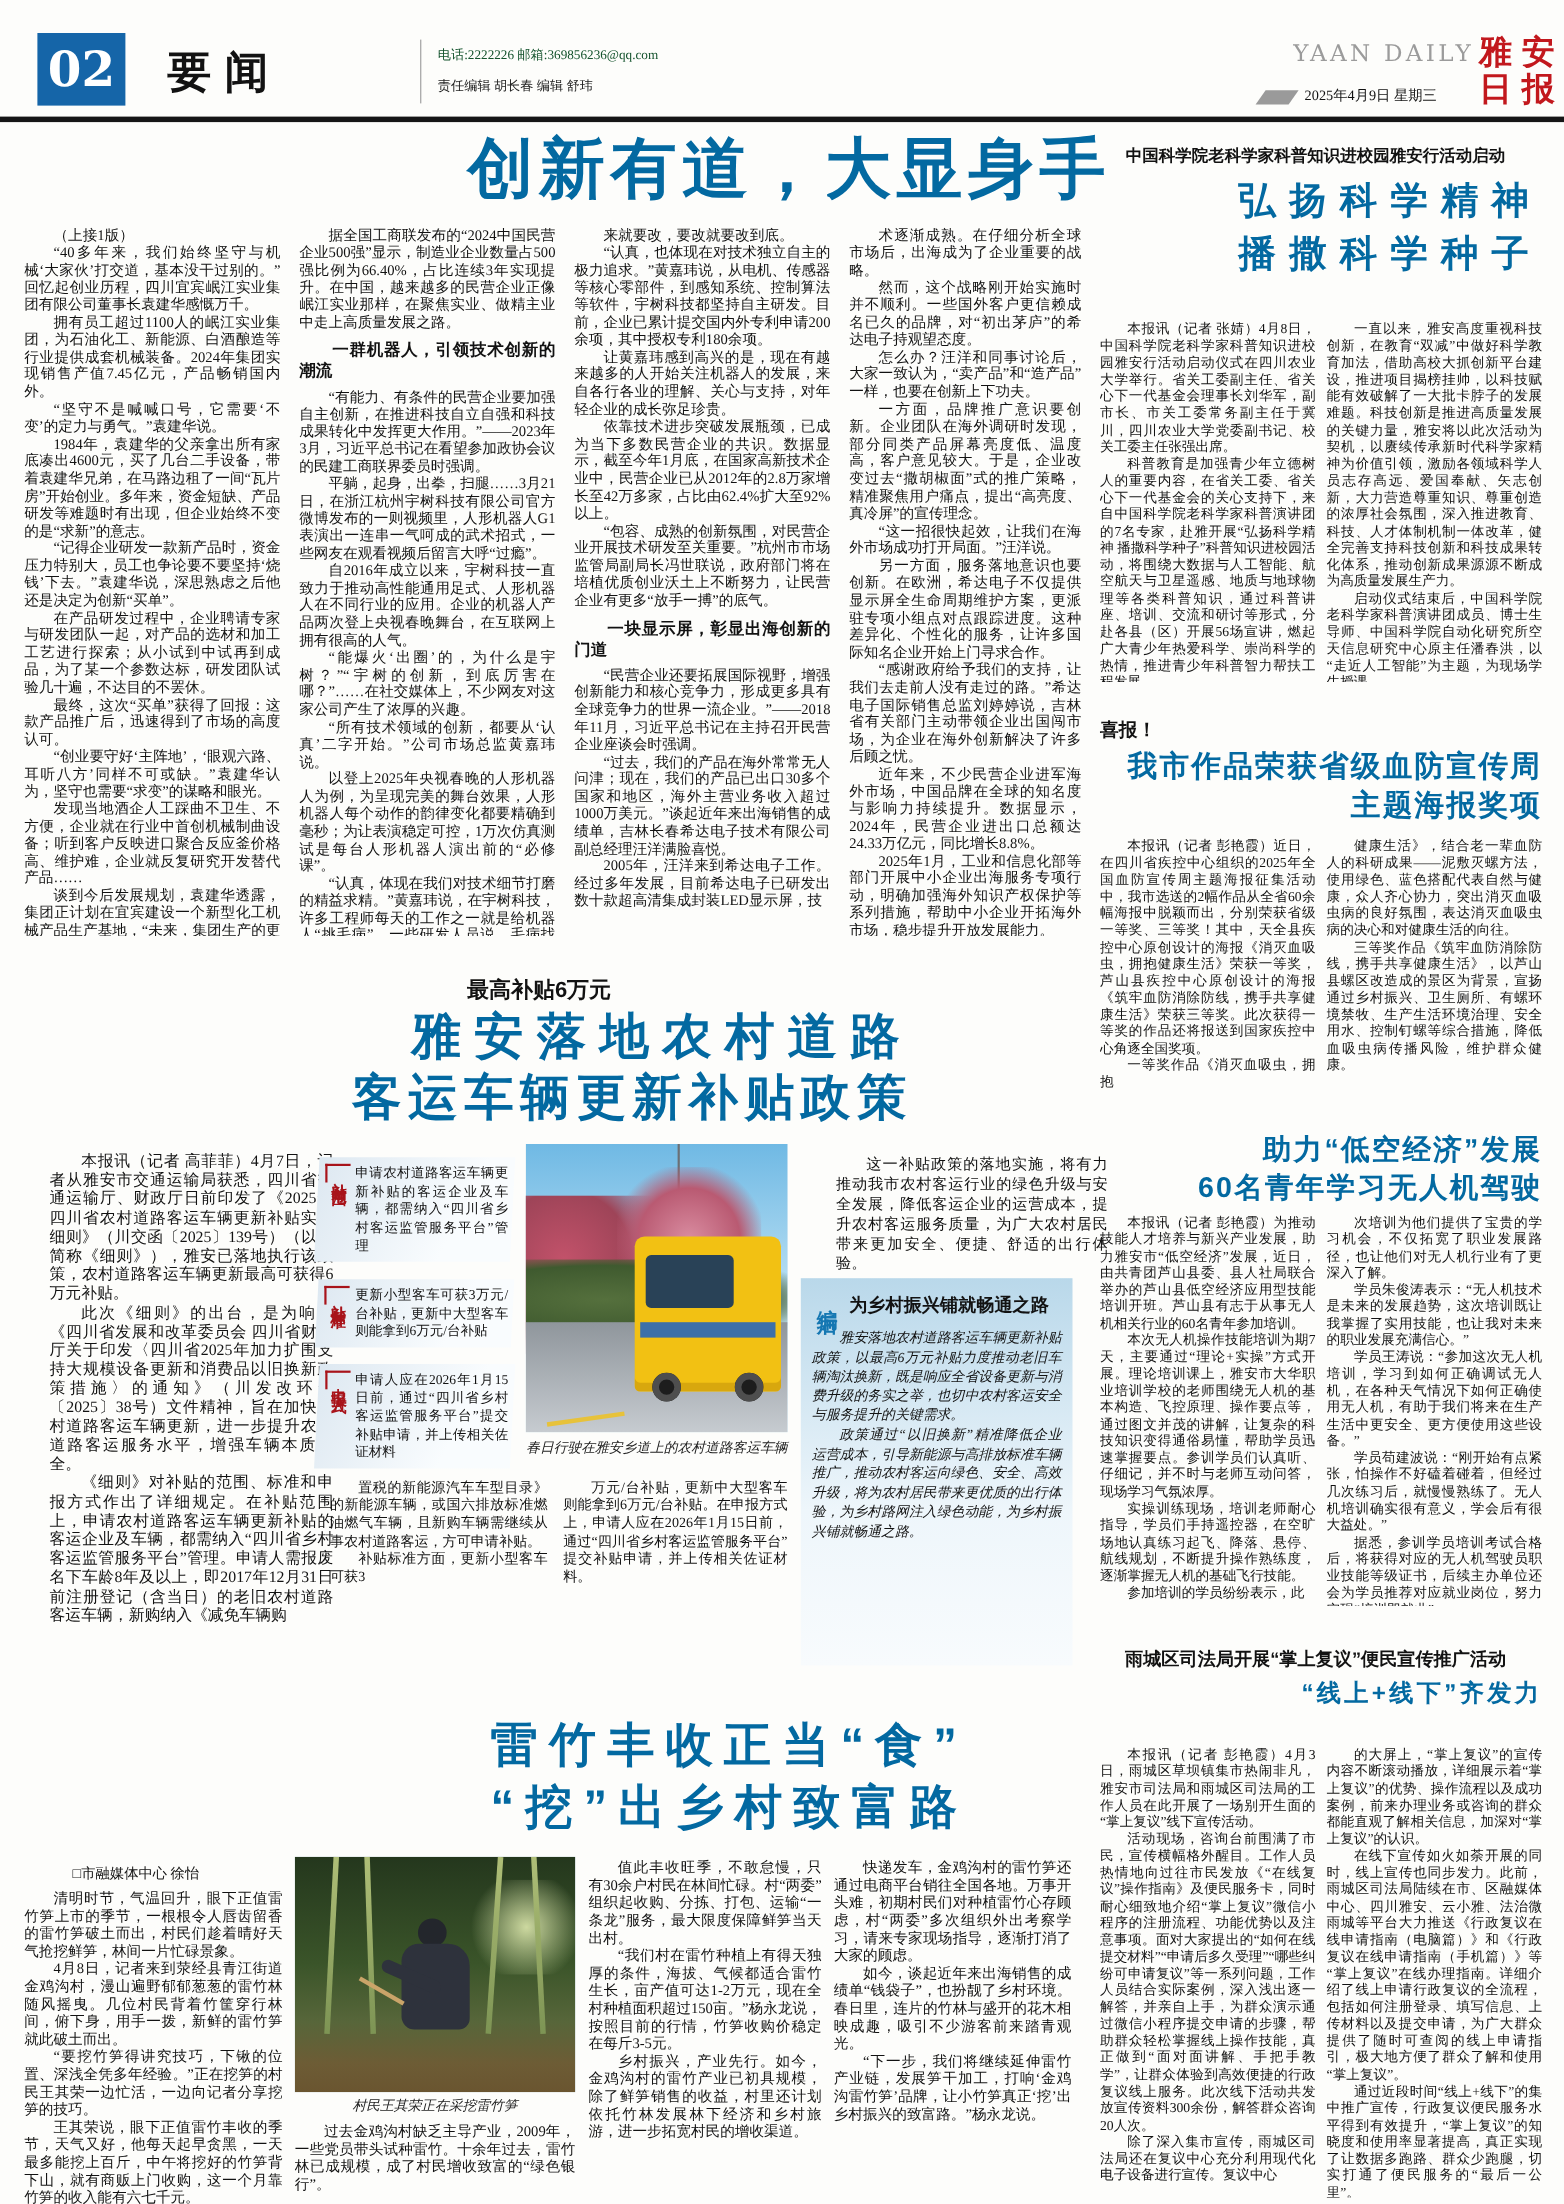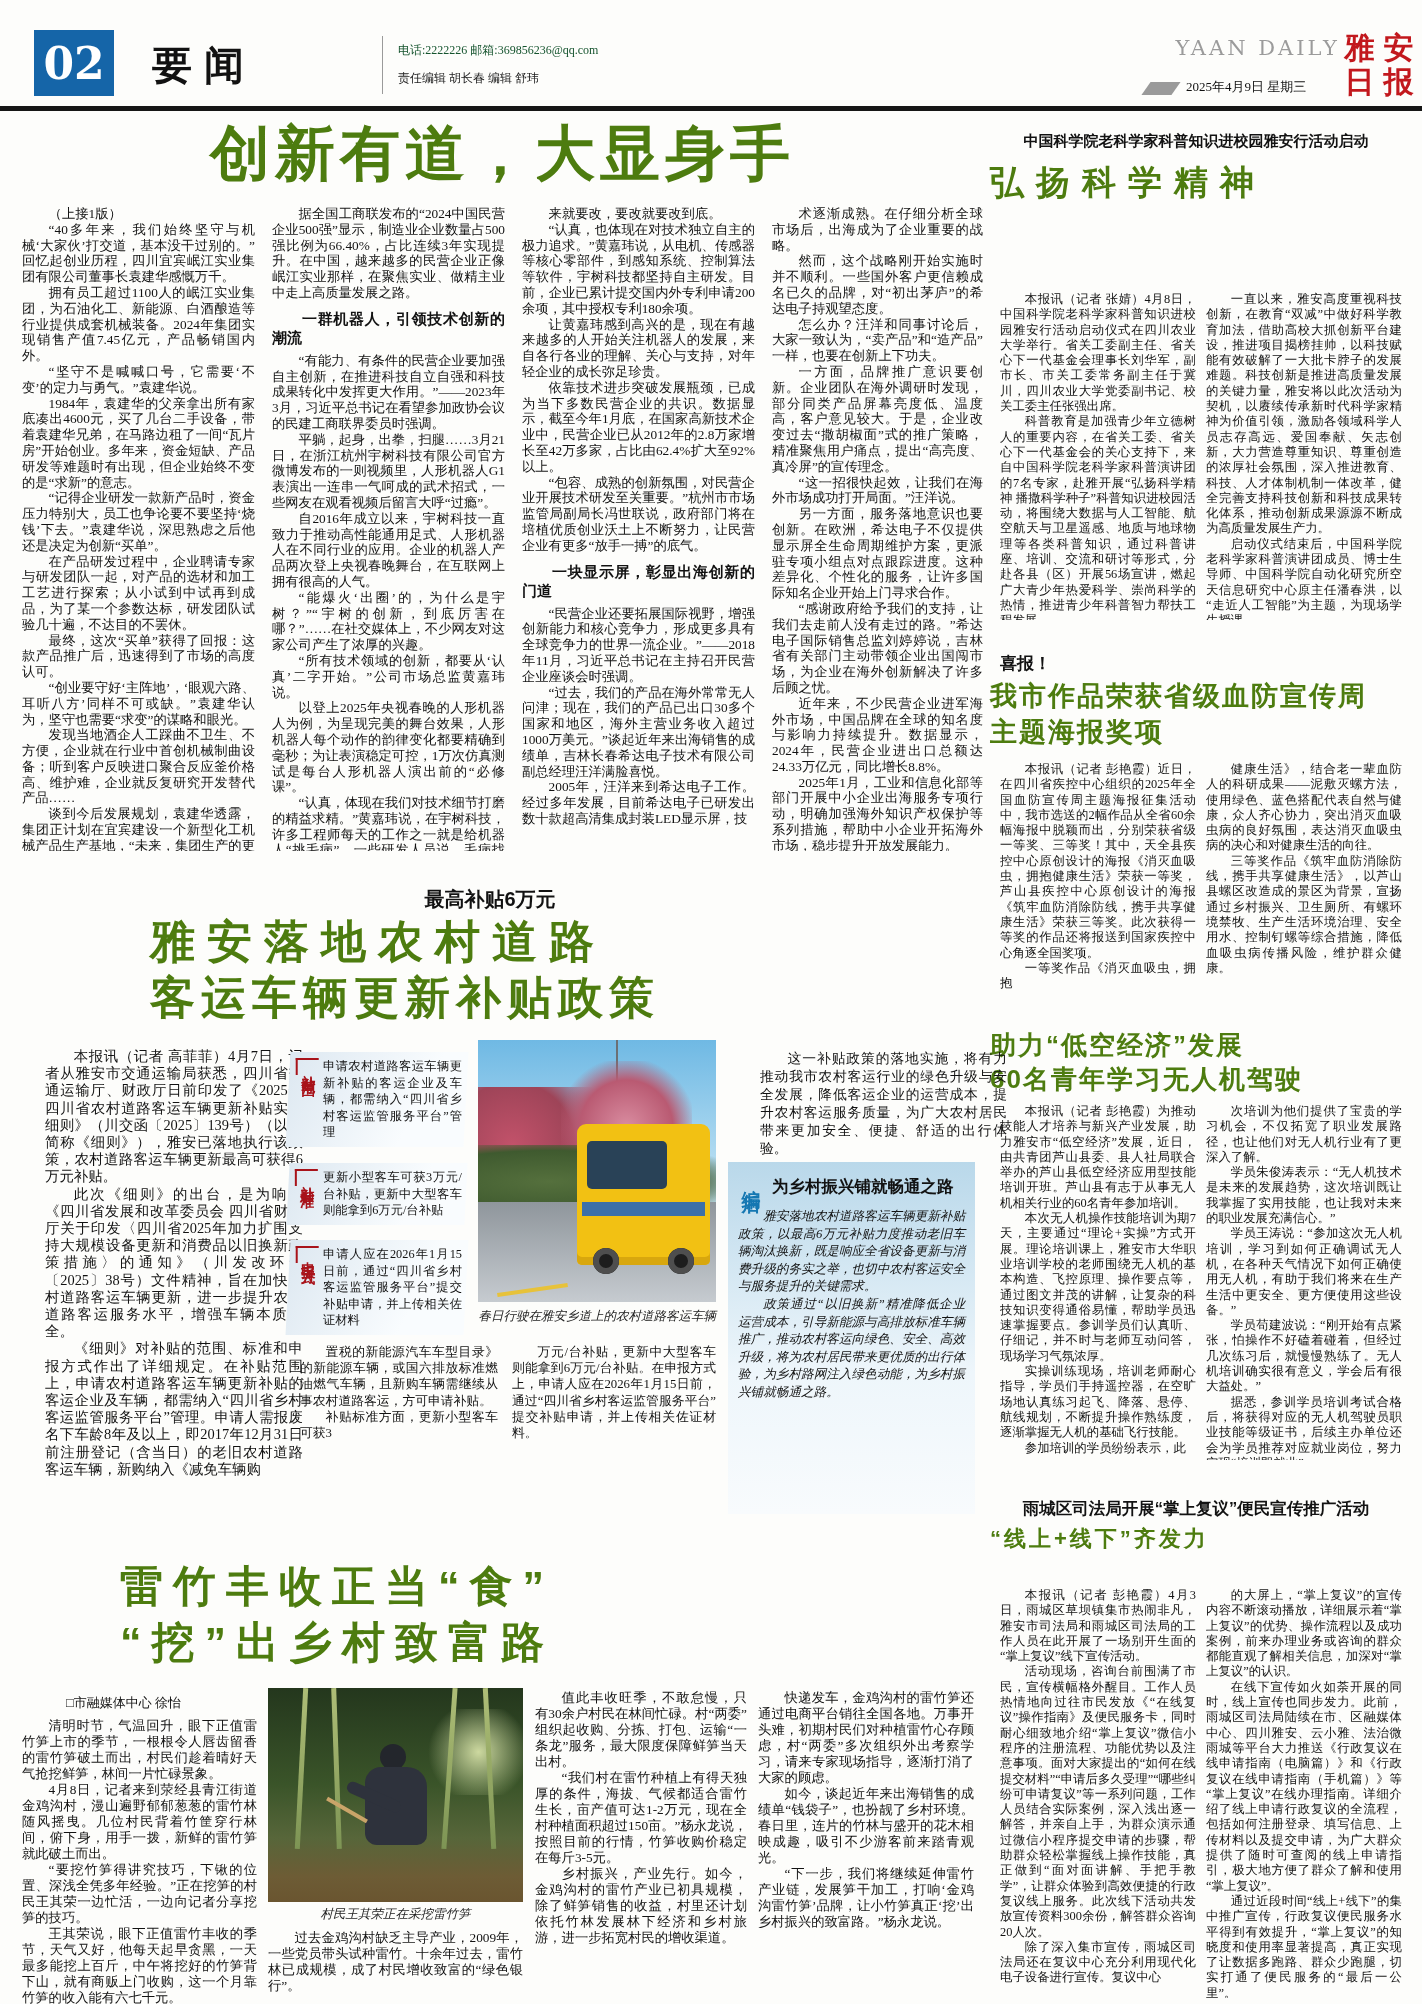--- a/index.html
+++ b/index.html
@@ -25,22 +25,22 @@
           line-height:34px;}
   .hdr-rule{position:absolute;left:0;top:106px;width:1422px;height:5px;background:#161616;}
   
   .col{position:absolute;overflow:hidden;text-align:justify;}
   .fl-p{margin:0;text-indent:2em;}
   .fl-h{font-family:"Liberation Sans",sans-serif;font-weight:700;font-size:15px;line-height:19px;
         margin:8px 0 6px 0;text-indent:2em;}
   .main-col{font-size:13.3px;line-height:15.8px;}
   .right-col{font-size:12.4px;line-height:15.3px;}
   .kicker{position:absolute;text-align:center;font-family:"Liberation Sans",sans-serif;font-weight:700;}
-  .headline{position:absolute;text-align:left;font-family:"Liberation Sans",sans-serif;
-            font-weight:800;color:#4d7c0f;white-space:nowrap;}
+  .headline{position:absolute;text-align:right;font-family:"Liberation Sans",sans-serif;
+            font-weight:800;color:#0369a1;white-space:nowrap;}
   
   .mid-col1{font-size:14.4px;line-height:17.2px;}
   .mid-colsm{font-size:12.8px;line-height:16.2px;}
   .info-boxes{position:absolute;left:288px;top:1052px;width:178px;height:282px;display:flex;
               flex-direction:column;gap:16px;}
   .info-box{flex:1;display:flex;gap:6px;background:linear-gradient(115deg,#dde8f1,#f9fcfe 70%);
             padding:6px 4px 6px 6px;transform:skewX(-3deg);}
   .info-box>div{transform:skewX(3deg);}
   .box-label{writing-mode:vertical-rl;font-family:"Liberation Sans",sans-serif;font-weight:800;
              color:#a8131a;font-size:14px;letter-spacing:3px;border-top:2px solid #a8131a;
@@ -148,20 +148,21 @@
       <div class="fl-p">一方面，品牌推广意识要创新。企业团队在海外调研时发现，部分同类产品屏幕亮度低、温度高，客户意见较大。于是，企业改变过去“撒胡椒面”式的推广策略，精准聚焦用户痛点，提出“高亮度、真冷屏”的宣传理念。</div>
       <div class="fl-p">“这一招很快起效，让我们在海外市场成功打开局面。”汪洋说。</div>
       <div class="fl-p">另一方面，服务落地意识也要创新。在欧洲，希达电子不仅提供显示屏全生命周期维护方案，更派驻专项小组点对点跟踪进度。这种差异化、个性化的服务，让许多国际知名企业开始上门寻求合作。</div>
       <div class="fl-p">“感谢政府给予我们的支持，让我们去走前人没有走过的路。”希达电子国际销售总监刘婷婷说，吉林省有关部门主动带领企业出国闯市场，为企业在海外创新解决了许多后顾之忧。</div>
       <div class="fl-p">近年来，不少民营企业进军海外市场，中国品牌在全球的知名度与影响力持续提升。数据显示，2024年，民营企业进出口总额达24.33万亿元，同比增长8.8%。</div>
       <div class="fl-p">2025年1月，工业和信息化部等部门开展中小企业出海服务专项行动，明确加强海外知识产权保护等系列措施，帮助中小企业开拓海外市场，稳步提升开放发展能力。</div>
     </div>
 
   <div class="kicker" style="left:990px;top:132px;width:412px;font-size:15px;">中国科学院老科学家科普知识进校园雅安行活动启动</div>
   <div class="headline" style="left:990px;top:160px;width:412px;font-size:34px;letter-spacing:12px;">弘扬科学精神</div>
+  <div class="headline" style="left:990px;top:208px;width:412px;font-size:34px;letter-spacing:12px;">播撒科学种子</div>
   <div class="col right-col" style="left:1000px;top:292px;width:196px;height:328px;">
       <div class="fl-p">本报讯（记者 张婧）4月8日，中国科学院老科学家科普知识进校园雅安行活动启动仪式在四川农业大学举行。省关工委副主任、省关心下一代基金会理事长刘华军，副市长、市关工委常务副主任于冀川，四川农业大学党委副书记、校关工委主任张强出席。</div>
       <div class="fl-p">科普教育是加强青少年立德树人的重要内容，在省关工委、省关心下一代基金会的关心支持下，来自中国科学院老科学家科普演讲团的7名专家，赴雅开展“弘扬科学精神 播撒科学种子”科普知识进校园活动，将围绕大数据与人工智能、航空航天与卫星遥感、地质与地球物理等各类科普知识，通过科普讲座、培训、交流和研讨等形式，分赴各县（区）开展56场宣讲，燃起广大青少年热爱科学、崇尚科学的热情，推进青少年科普智力帮扶工程发展。</div>
     </div>
   <div class="col right-col" style="left:1206px;top:292px;width:196px;height:328px;">
       <div class="fl-p">一直以来，雅安高度重视科技创新，在教育“双减”中做好科学教育加法，借助高校大抓创新平台建设，推进项目揭榜挂帅，以科技赋能有效破解了一大批卡脖子的发展难题。科技创新是推进高质量发展的关键力量，雅安将以此次活动为契机，以赓续传承新时代科学家精神为价值引领，激励各领域科学人员志存高远、爱国奉献、矢志创新，大力营造尊重知识、尊重创造的浓厚社会氛围，深入推进教育、科技、人才体制机制一体改革，健全完善支持科技创新和科技成果转化体系，推动创新成果源源不断成为高质量发展生产力。</div>
       <div class="fl-p">启动仪式结束后，中国科学院老科学家科普演讲团成员、博士生导师、中国科学院自动化研究所空天信息研究中心原主任潘春洪，以“走近人工智能”为主题，为现场学生授课。</div>
     </div>
 
   <div style="position:absolute;left:1000px;top:652px;font-size:17px;font-family:'Liberation Sans',sans-serif;font-weight:700;">喜报！</div>

